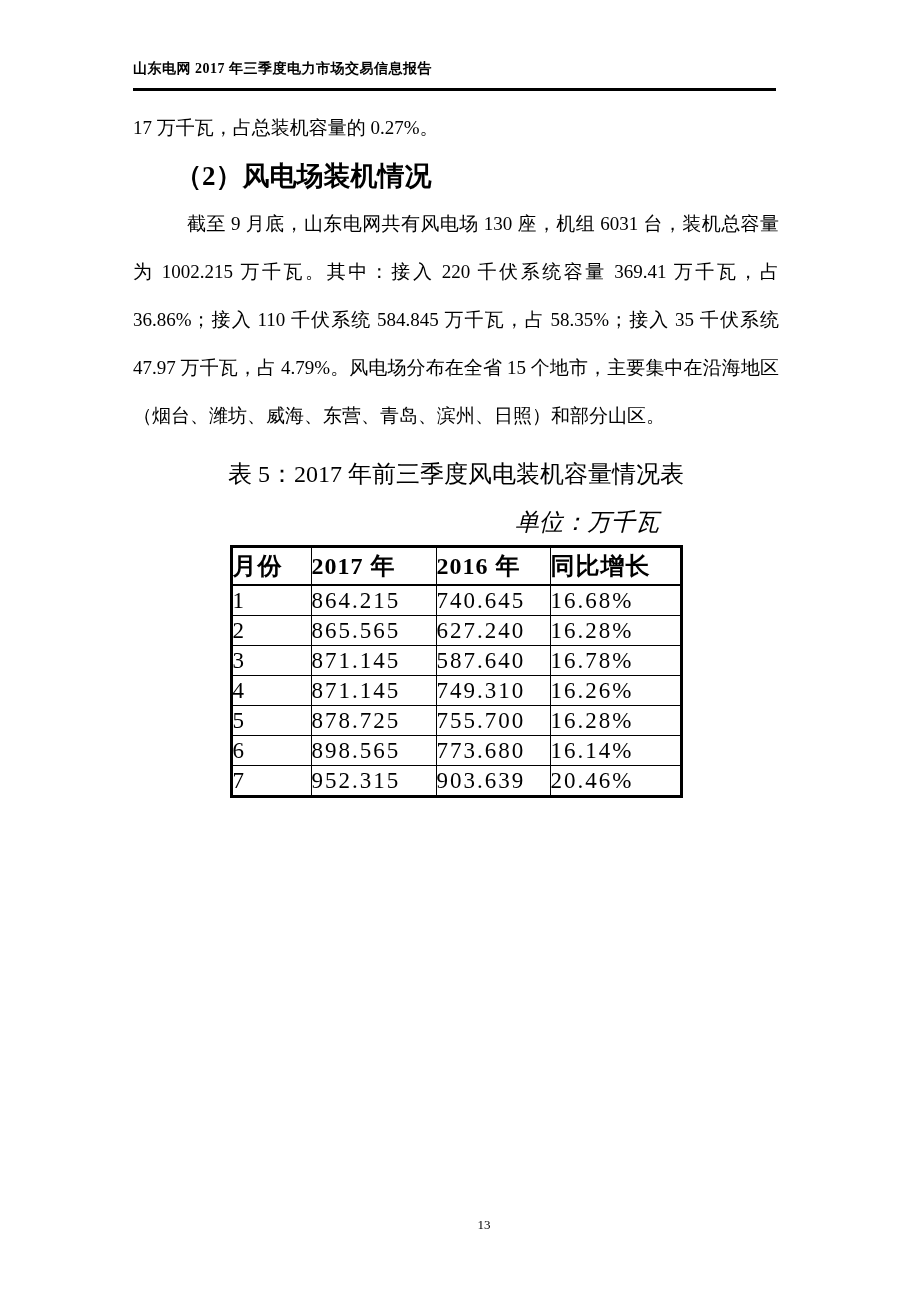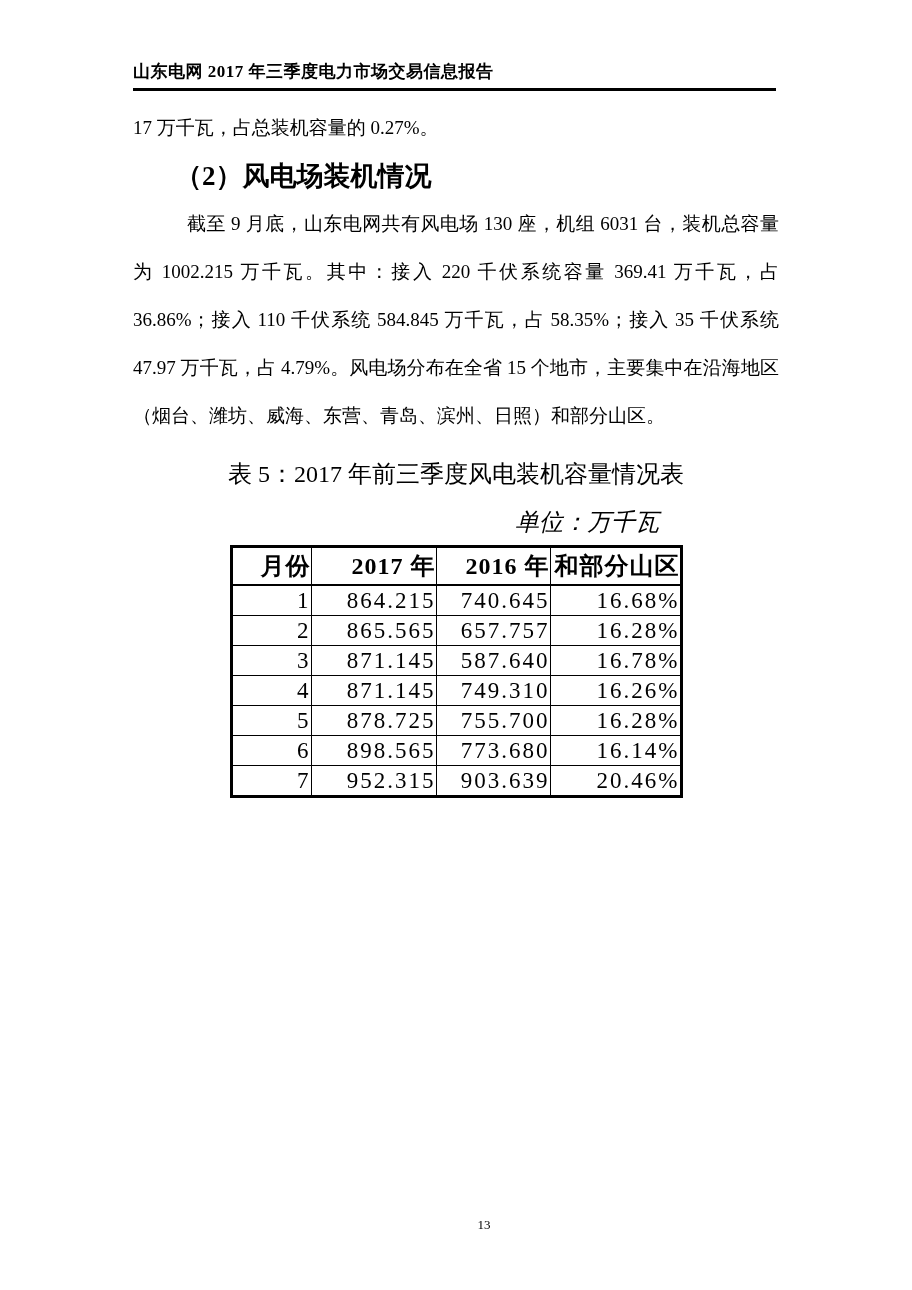--- a/index.html
+++ b/index.html
@@ -15,21 +15,21 @@
     color: #000000;
     font-family: "Liberation Serif", "DejaVu Serif", serif;
     overflow: hidden;
   }
   
   .running-head {
     position: absolute;
     left: 133px;
     top: 60px;
     width: 646px;
-    font-size: 17px;
+    font-size: 14px;
     font-weight: bold;
     letter-spacing: 0.5px;
     white-space: nowrap;
   }
   .header-rule {
     position: absolute;
     left: 133px;
     top: 88px;
     width: 643px;
     height: 3px;
@@ -72,21 +72,21 @@
   
   table.data-table {
     border-collapse: collapse;
     table-layout: fixed;
     width: 450px;
     margin: 3px auto 0 auto;
     border: 3px solid #000000;
   }
   .data-table th, .data-table td {
     border: 1px solid #000000;
-    text-align: right;
+    text-align: left;
     vertical-align: middle;
     padding: 0;
     overflow: hidden;
   }
   .data-table thead th {
     height: 36px;
     font-size: 24px;
     font-weight: bold;
     border-bottom: 2px solid #000000;
     letter-spacing: 1px;
@@ -133,34 +133,34 @@
         <col style="width:80px">
         <col style="width:125px">
         <col style="width:114px">
         <col style="width:131px">
       </colgroup>
       <thead>
         <tr>
           <th>月份</th>
           <th>2017 年</th>
           <th>2016 年</th>
-          <th>和部分山区</th>
+          <th>同比增长</th>
         </tr>
       </thead>
       <tbody>
           <tr>
             <td>1</td>
             <td>864.215</td>
             <td>740.645</td>
             <td>16.68%</td>
           </tr>
           <tr>
             <td>2</td>
             <td>865.565</td>
-            <td>657.757</td>
+            <td>627.240</td>
             <td>16.28%</td>
           </tr>
           <tr>
             <td>3</td>
             <td>871.145</td>
             <td>587.640</td>
             <td>16.78%</td>
           </tr>
           <tr>
             <td>4</td>

